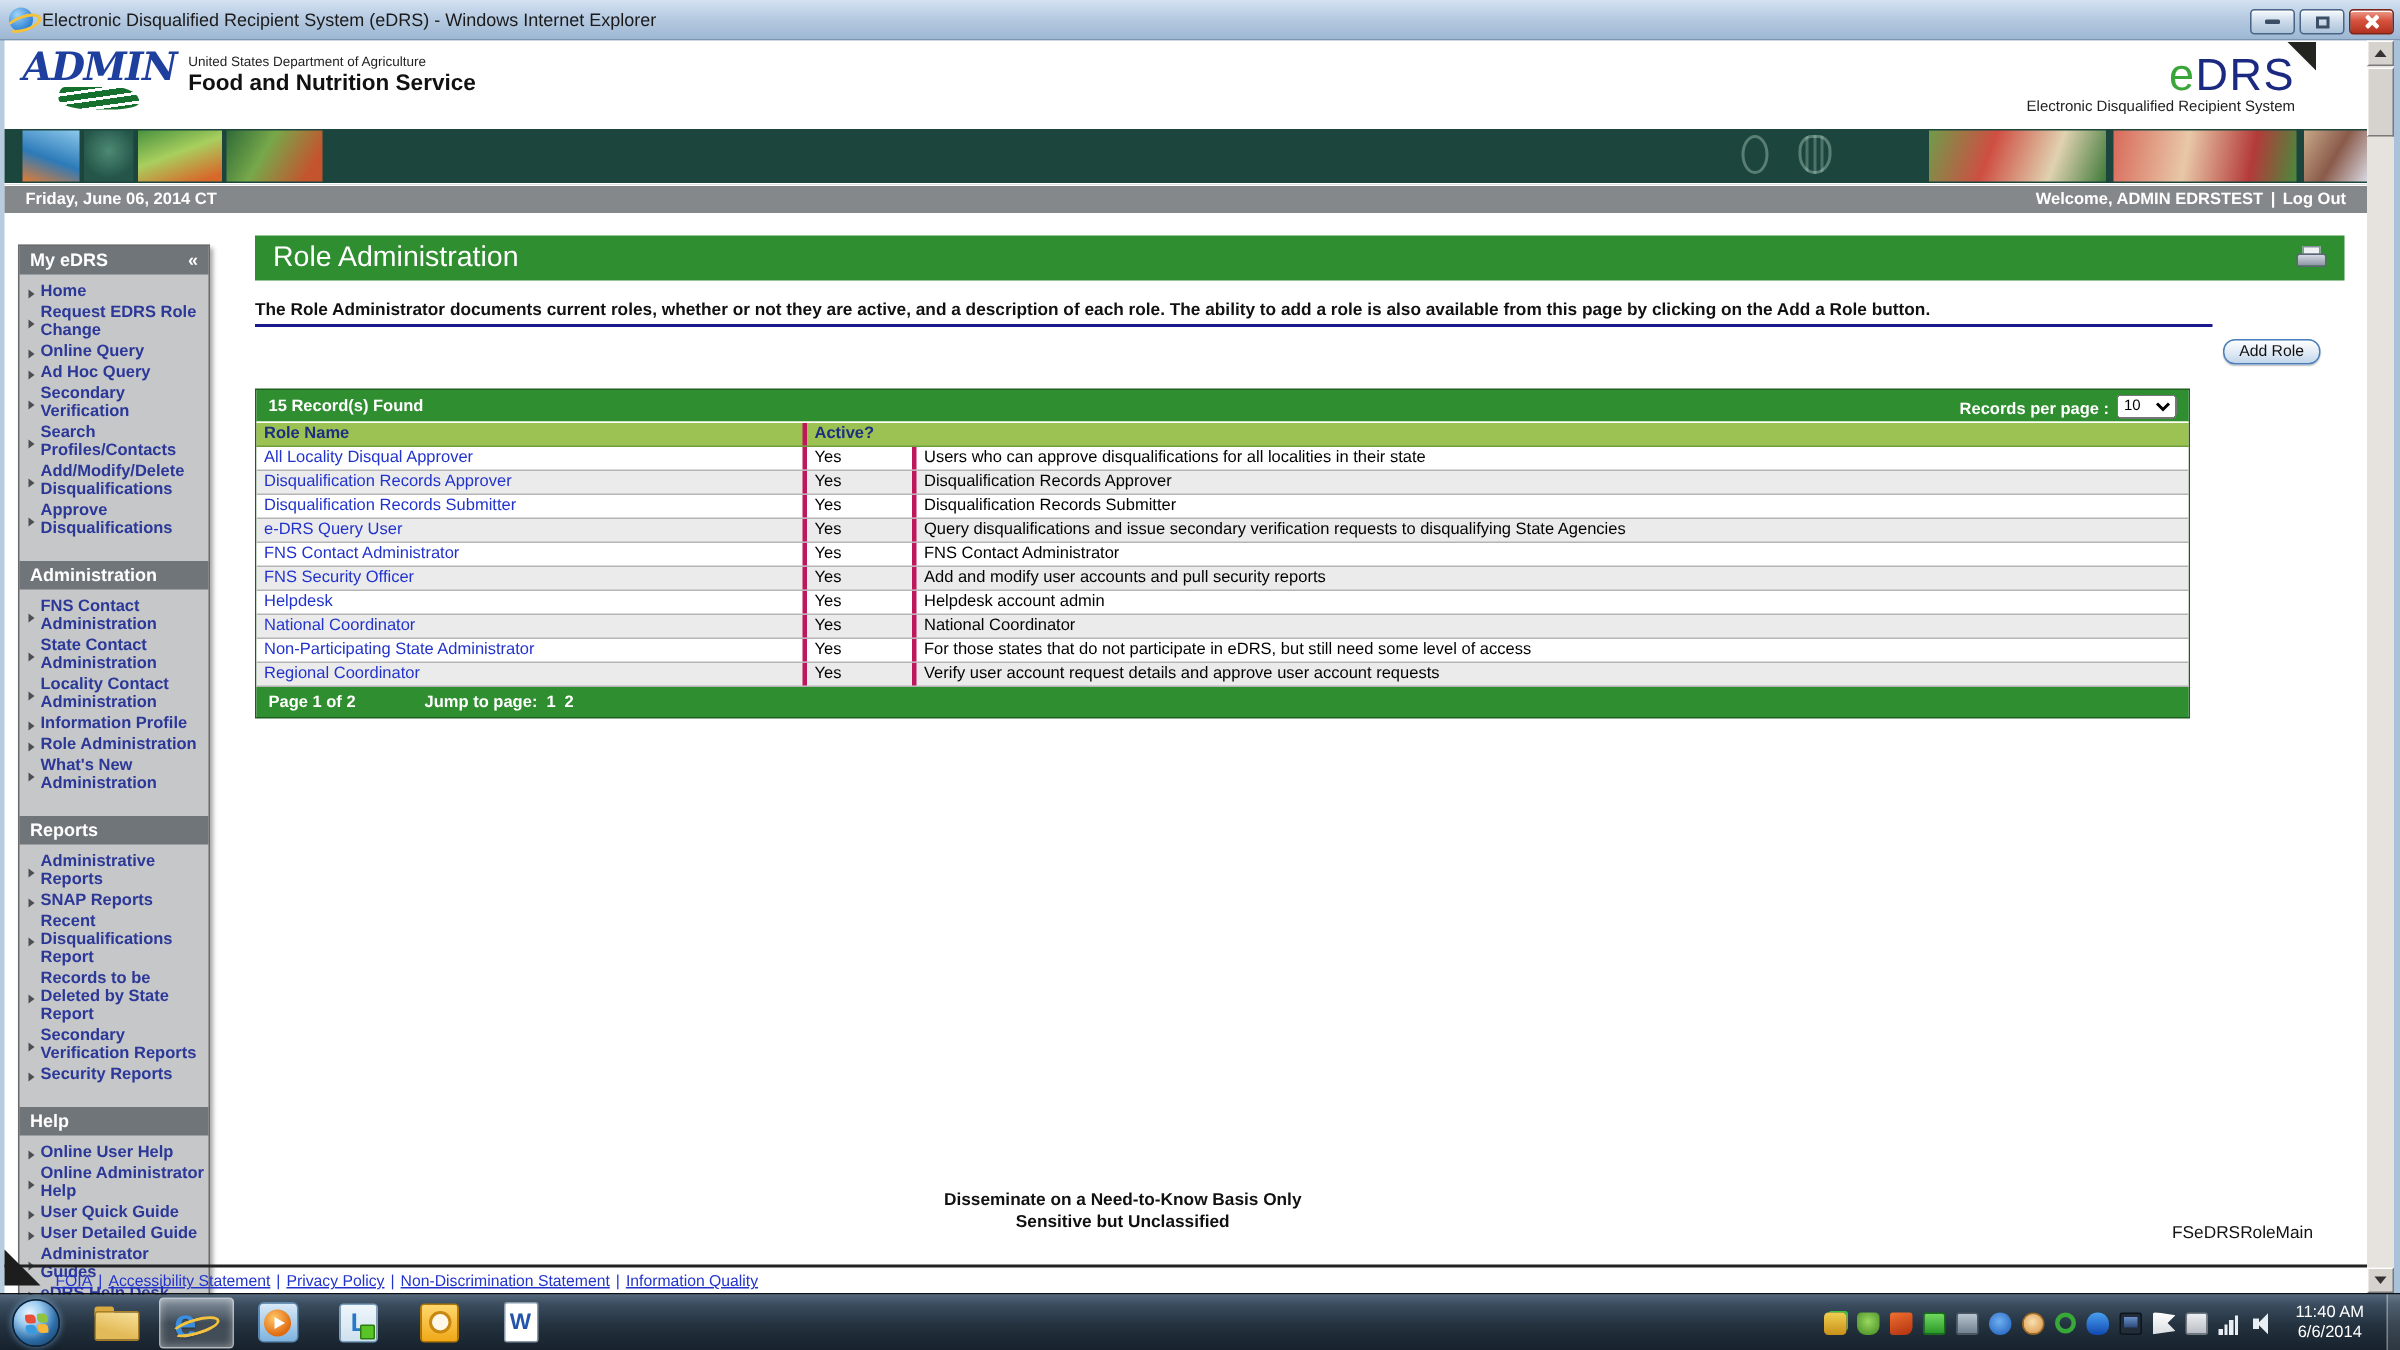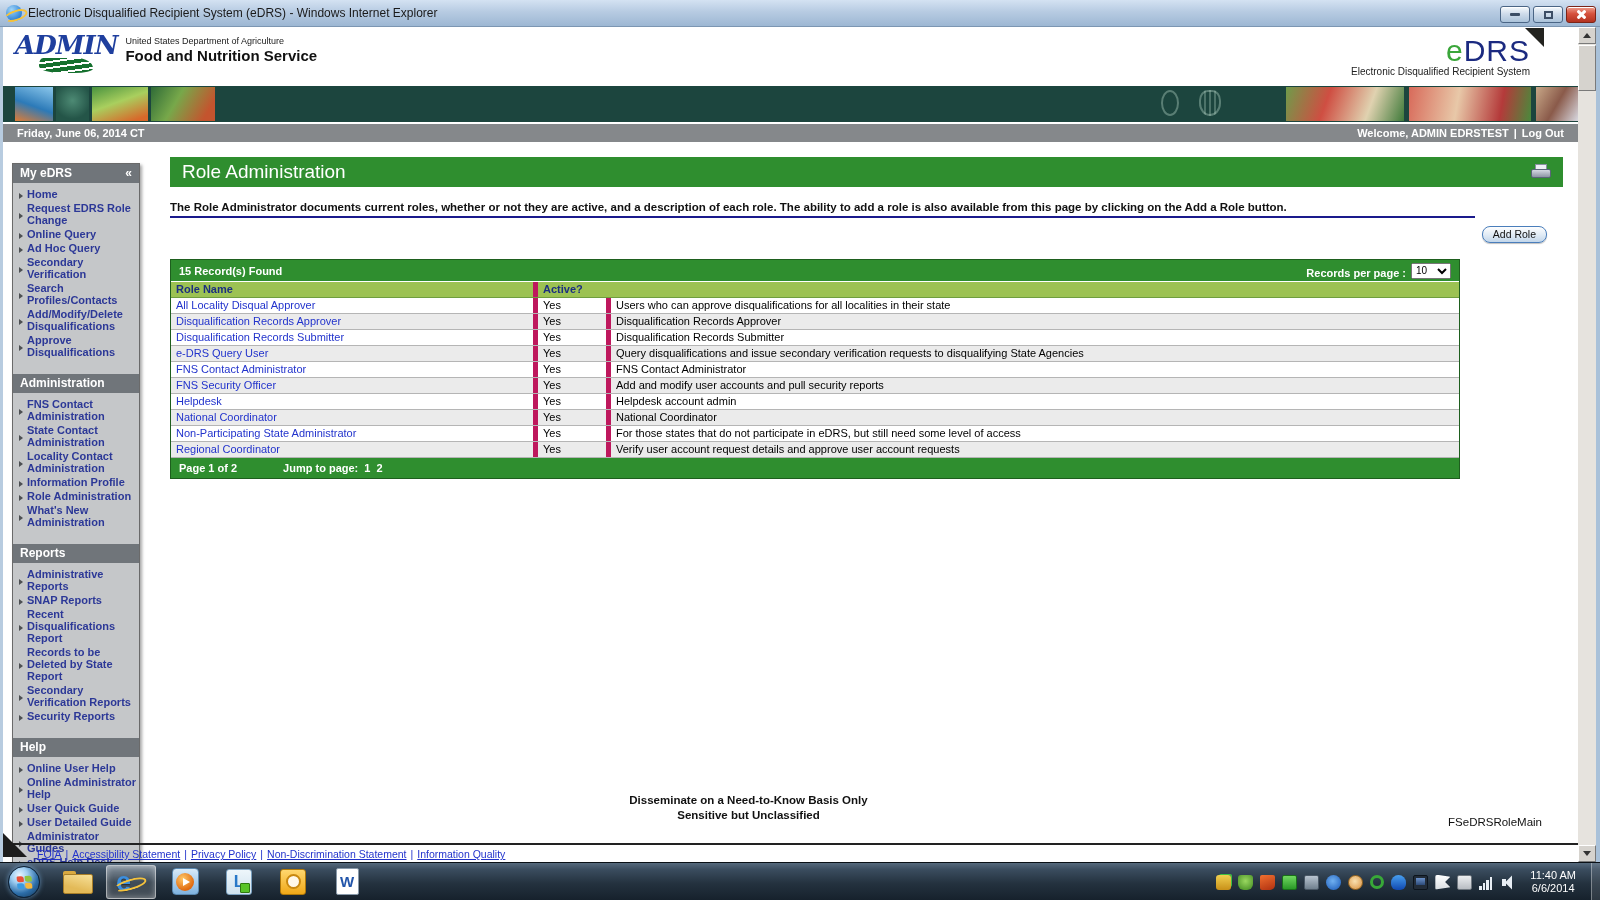--- a/index.html
+++ b/index.html
@@ -104,21 +104,21 @@
     box-shadow:0 1px 1px rgba(0,0,0,.25); }
 
   .table-wrap { margin-top:16px; border:1px solid #1e5e1e; width:1290px; }
   .tbl-topbar { background:#2f8e2f; height:21px; display:flex; align-items:center;
     justify-content:space-between; padding:0 8px; color:#fff; font-size:11px; font-weight:bold; }
   .rpp-wrap { display:flex; align-items:flex-end; gap:5px; }
   .rpp-select { font-size:10px; height:16px; width:40px; }
   .thead-row,.trow { display:grid; grid-template-columns:367px 73px 1fr; }
   .thead-row { background:#9cc253; border-top:1px solid #fff; border-bottom:1px solid #6f9e3f; }
   .thead-row .tcell { color:#1c2f80; font-weight:bold; }
-  .tcell { font-size:11px; line-height:13px; padding:1px 0 1px 5px; border-right:5px solid #be185d;
+  .tcell { font-size:11px; line-height:13px; padding:1px 0 1px 5px; border-right:3px solid #be185d;
     white-space:nowrap; overflow:hidden; }
   .tcell:last-child { border-right:none; }
   .trow { border-bottom:1px solid #b5b5b5; background:#fff; }
   .trow.alt { background:#ebebeb; }
   .role-link { color:#2233cc; text-decoration:none; }
   .tbl-footbar { background:#2f8e2f; height:20px; display:flex; align-items:center;
     color:#fff; font-size:11px; font-weight:bold; padding:0 8px; gap:46px; }
   .jump-wrap { display:flex; gap:6px; }
   .page-link { color:#fff; text-decoration:none; cursor:pointer; }
 

